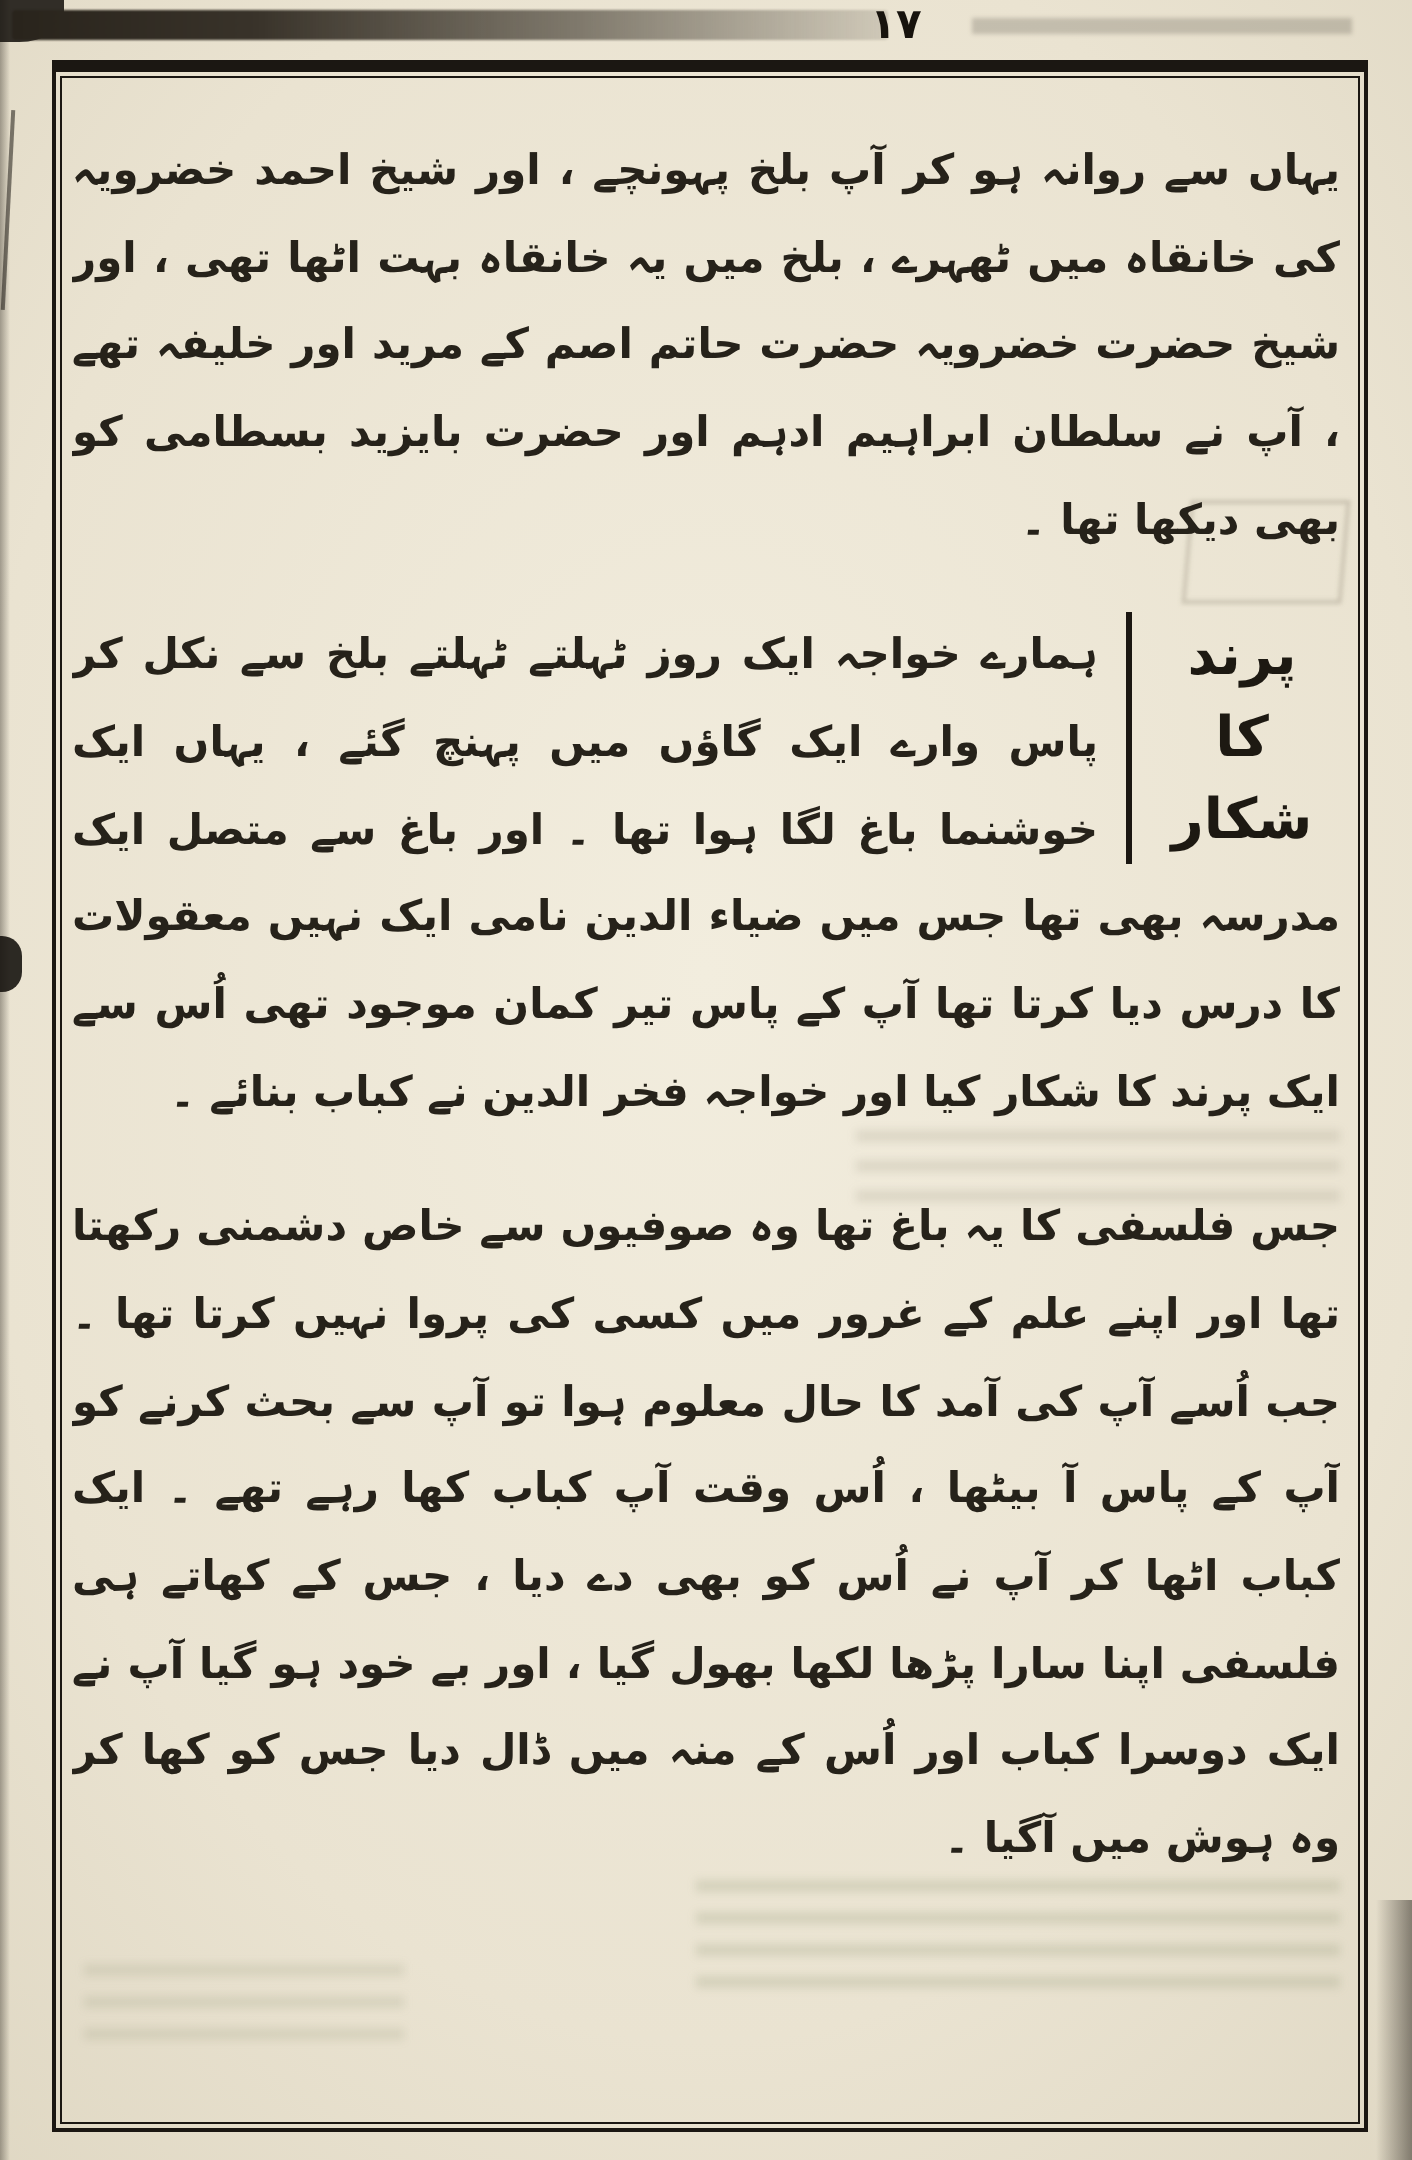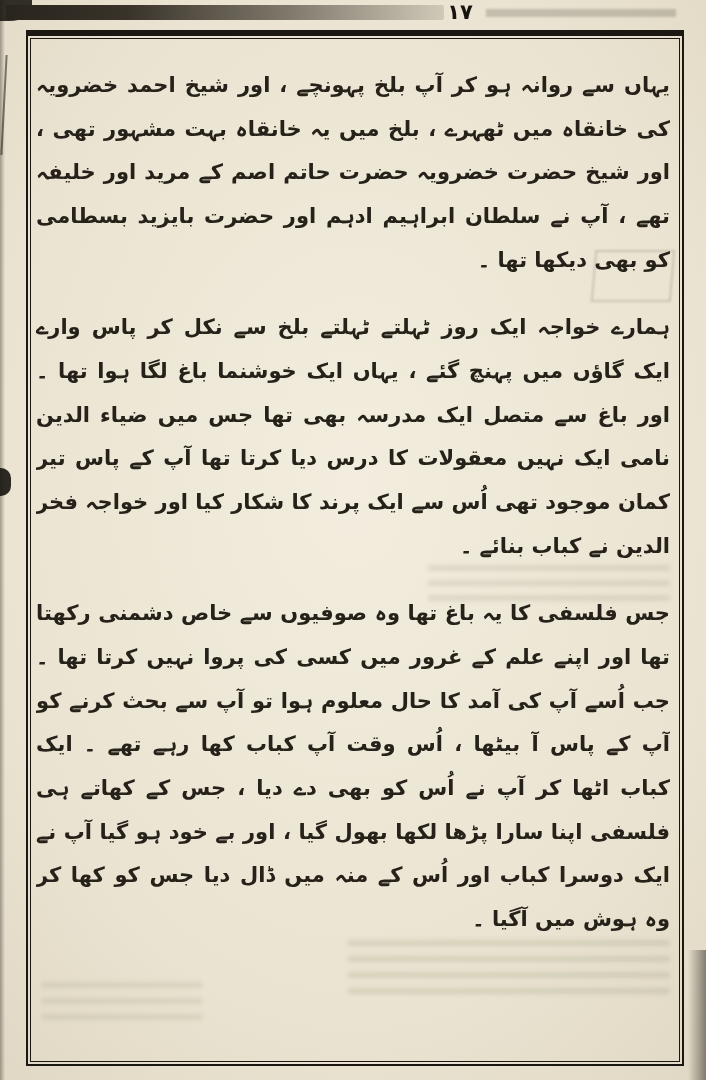--- a/index.html
+++ b/index.html
@@ -22,21 +22,21 @@
     background:linear-gradient(to left, rgba(35,30,24,.5), rgba(35,30,24,0));}
   .edge-blob{position:absolute;left:0;top:468px;width:11px;height:28px;
     background:#17140f;border-radius:0 10px 10px 0;opacity:.9;}
   .edge-line{position:absolute;left:3px;top:55px;width:2px;height:100px;
     background:rgba(30,25,20,.55);transform:rotate(3deg);}
   .top-smudge{position:absolute;top:5px;left:6px;width:438px;height:15px;
     background:linear-gradient(90deg,#29241c 0%,#39332a 28%,rgba(57,51,41,.6) 65%,rgba(57,51,41,.15) 100%);
     border-radius:2px;filter:blur(.6px);}
   .top-smudge-right{position:absolute;top:9px;left:486px;width:190px;height:8px;
     background:rgba(60,54,44,.22);filter:blur(1px);}
-  .page-number{position:absolute;top:0px;left:440px;width:40px;
+  .page-number{position:absolute;top:0px;left:428px;width:40px;
     font-size:21px;font-weight:bold;color:#17130d;text-align:center;z-index:3;}
 
   
   .frame{position:absolute;left:26px;top:30px;width:654px;height:1028px;
     border:2px solid #1b1712;border-top-width:6px;z-index:2;}
   .frame-inner{position:absolute;inset:2px;border:1px solid #1b1712;}
 
   
   .ghost{position:absolute;z-index:1;pointer-events:none;}
   .ghost-box{top:250px;left:593px;width:76px;height:48px;
@@ -87,24 +87,27 @@
   <div class="ghost ghost-lines-2"></div>
   <div class="ghost ghost-lines-3"></div>
 
   <div class="frame">
     <div class="frame-inner"></div>
   </div>
 
   <div class="content">
 
     <div class="section s1">
-      <p>یہاں سے روانہ ہو کر آپ بلخ پہونچے ، اور شیخ احمد خضرویہ کی خانقاہ میں ٹھہرے ، بلخ میں یہ خانقاہ بہت مشہور تھی ، اور شیخ حضرت خضرویہ حضرت حاتم اصم کے مرید اور خلیفہ تھے ، آپ نے سلطان ابراہیم ادہم اور حضرت بایزید بسطامی کو بھی دیکھا تھا ۔</p>
+      <p>یہاں سے روانہ ہو کر آپ بلخ پہونچے ، اور شیخ احمد خضرویہ کی خانقاہ میں ٹھہرے ، بلخ میں یہ خانقاہ بہت اٹھا تھی ، اور شیخ حضرت خضرویہ حضرت حاتم اصم کے مرید اور خلیفہ تھے ، آپ نے سلطان ابراہیم ادہم اور حضرت بایزید بسطامی کو بھی دیکھا تھا ۔</p>
     </div>
 
     <div class="section s2">
+      <div class="section-heading">
+        <span>پرند کا شکار</span>
+      </div>
       <p>ہمارے خواجہ ایک روز ٹہلتے ٹہلتے بلخ سے نکل کر پاس وارے ایک گاؤں میں پہنچ گئے ، یہاں ایک خوشنما باغ لگا ہوا تھا ۔ اور باغ سے متصل ایک مدرسہ بھی تھا جس میں ضیاء الدین نامی ایک نہیں معقولات کا درس دیا کرتا تھا آپ کے پاس تیر کمان موجود تھی اُس سے ایک پرند کا شکار کیا اور خواجہ فخر الدین نے کباب بنائے ۔</p>
     </div>
 
     <div class="section s3">
       <p>جس فلسفی کا یہ باغ تھا وہ صوفیوں سے خاص دشمنی رکھتا تھا اور اپنے علم کے غرور میں کسی کی پروا نہیں کرتا تھا ۔ جب اُسے آپ کی آمد کا حال معلوم ہوا تو آپ سے بحث کرنے کو آپ کے پاس آ بیٹھا ، اُس وقت آپ کباب کھا رہے تھے ۔ ایک کباب اٹھا کر آپ نے اُس کو بھی دے دیا ، جس کے کھاتے ہی فلسفی اپنا سارا پڑھا لکھا بھول گیا ، اور بے خود ہو گیا آپ نے ایک دوسرا کباب اور اُس کے منہ میں ڈال دیا جس کو کھا کر وہ ہوش میں آگیا ۔</p>
     </div>
 
   </div>
 </div>
 

